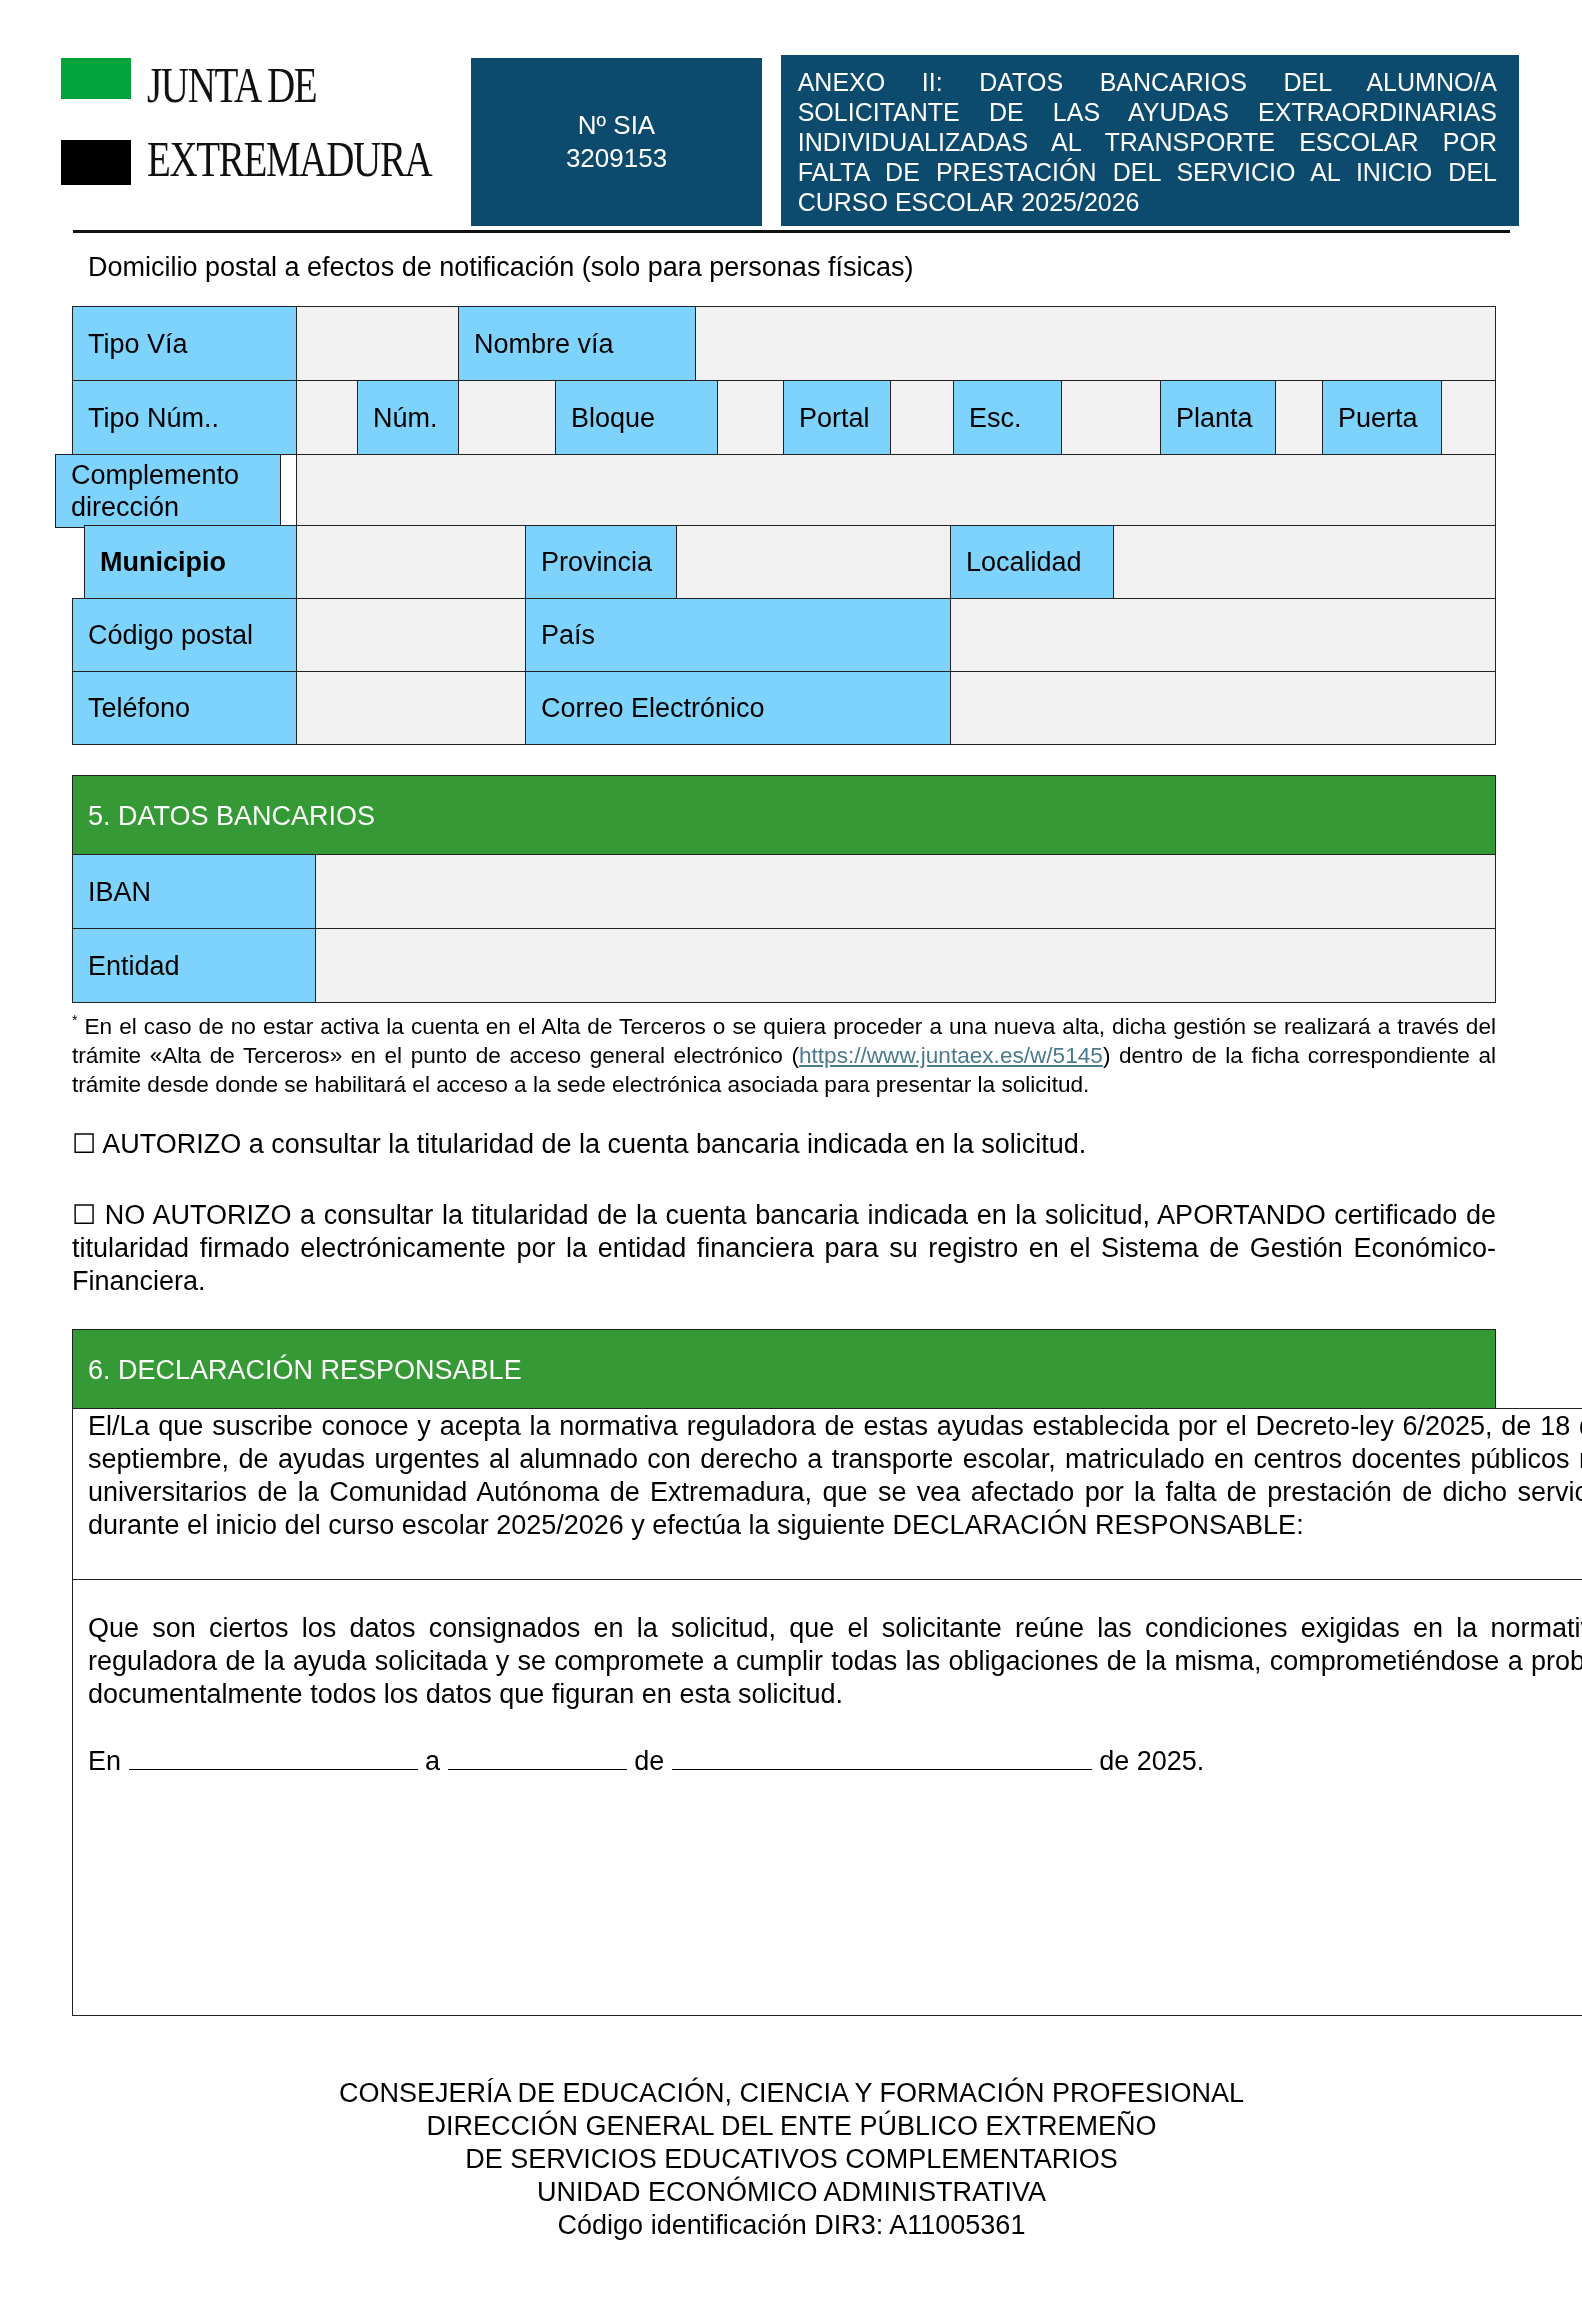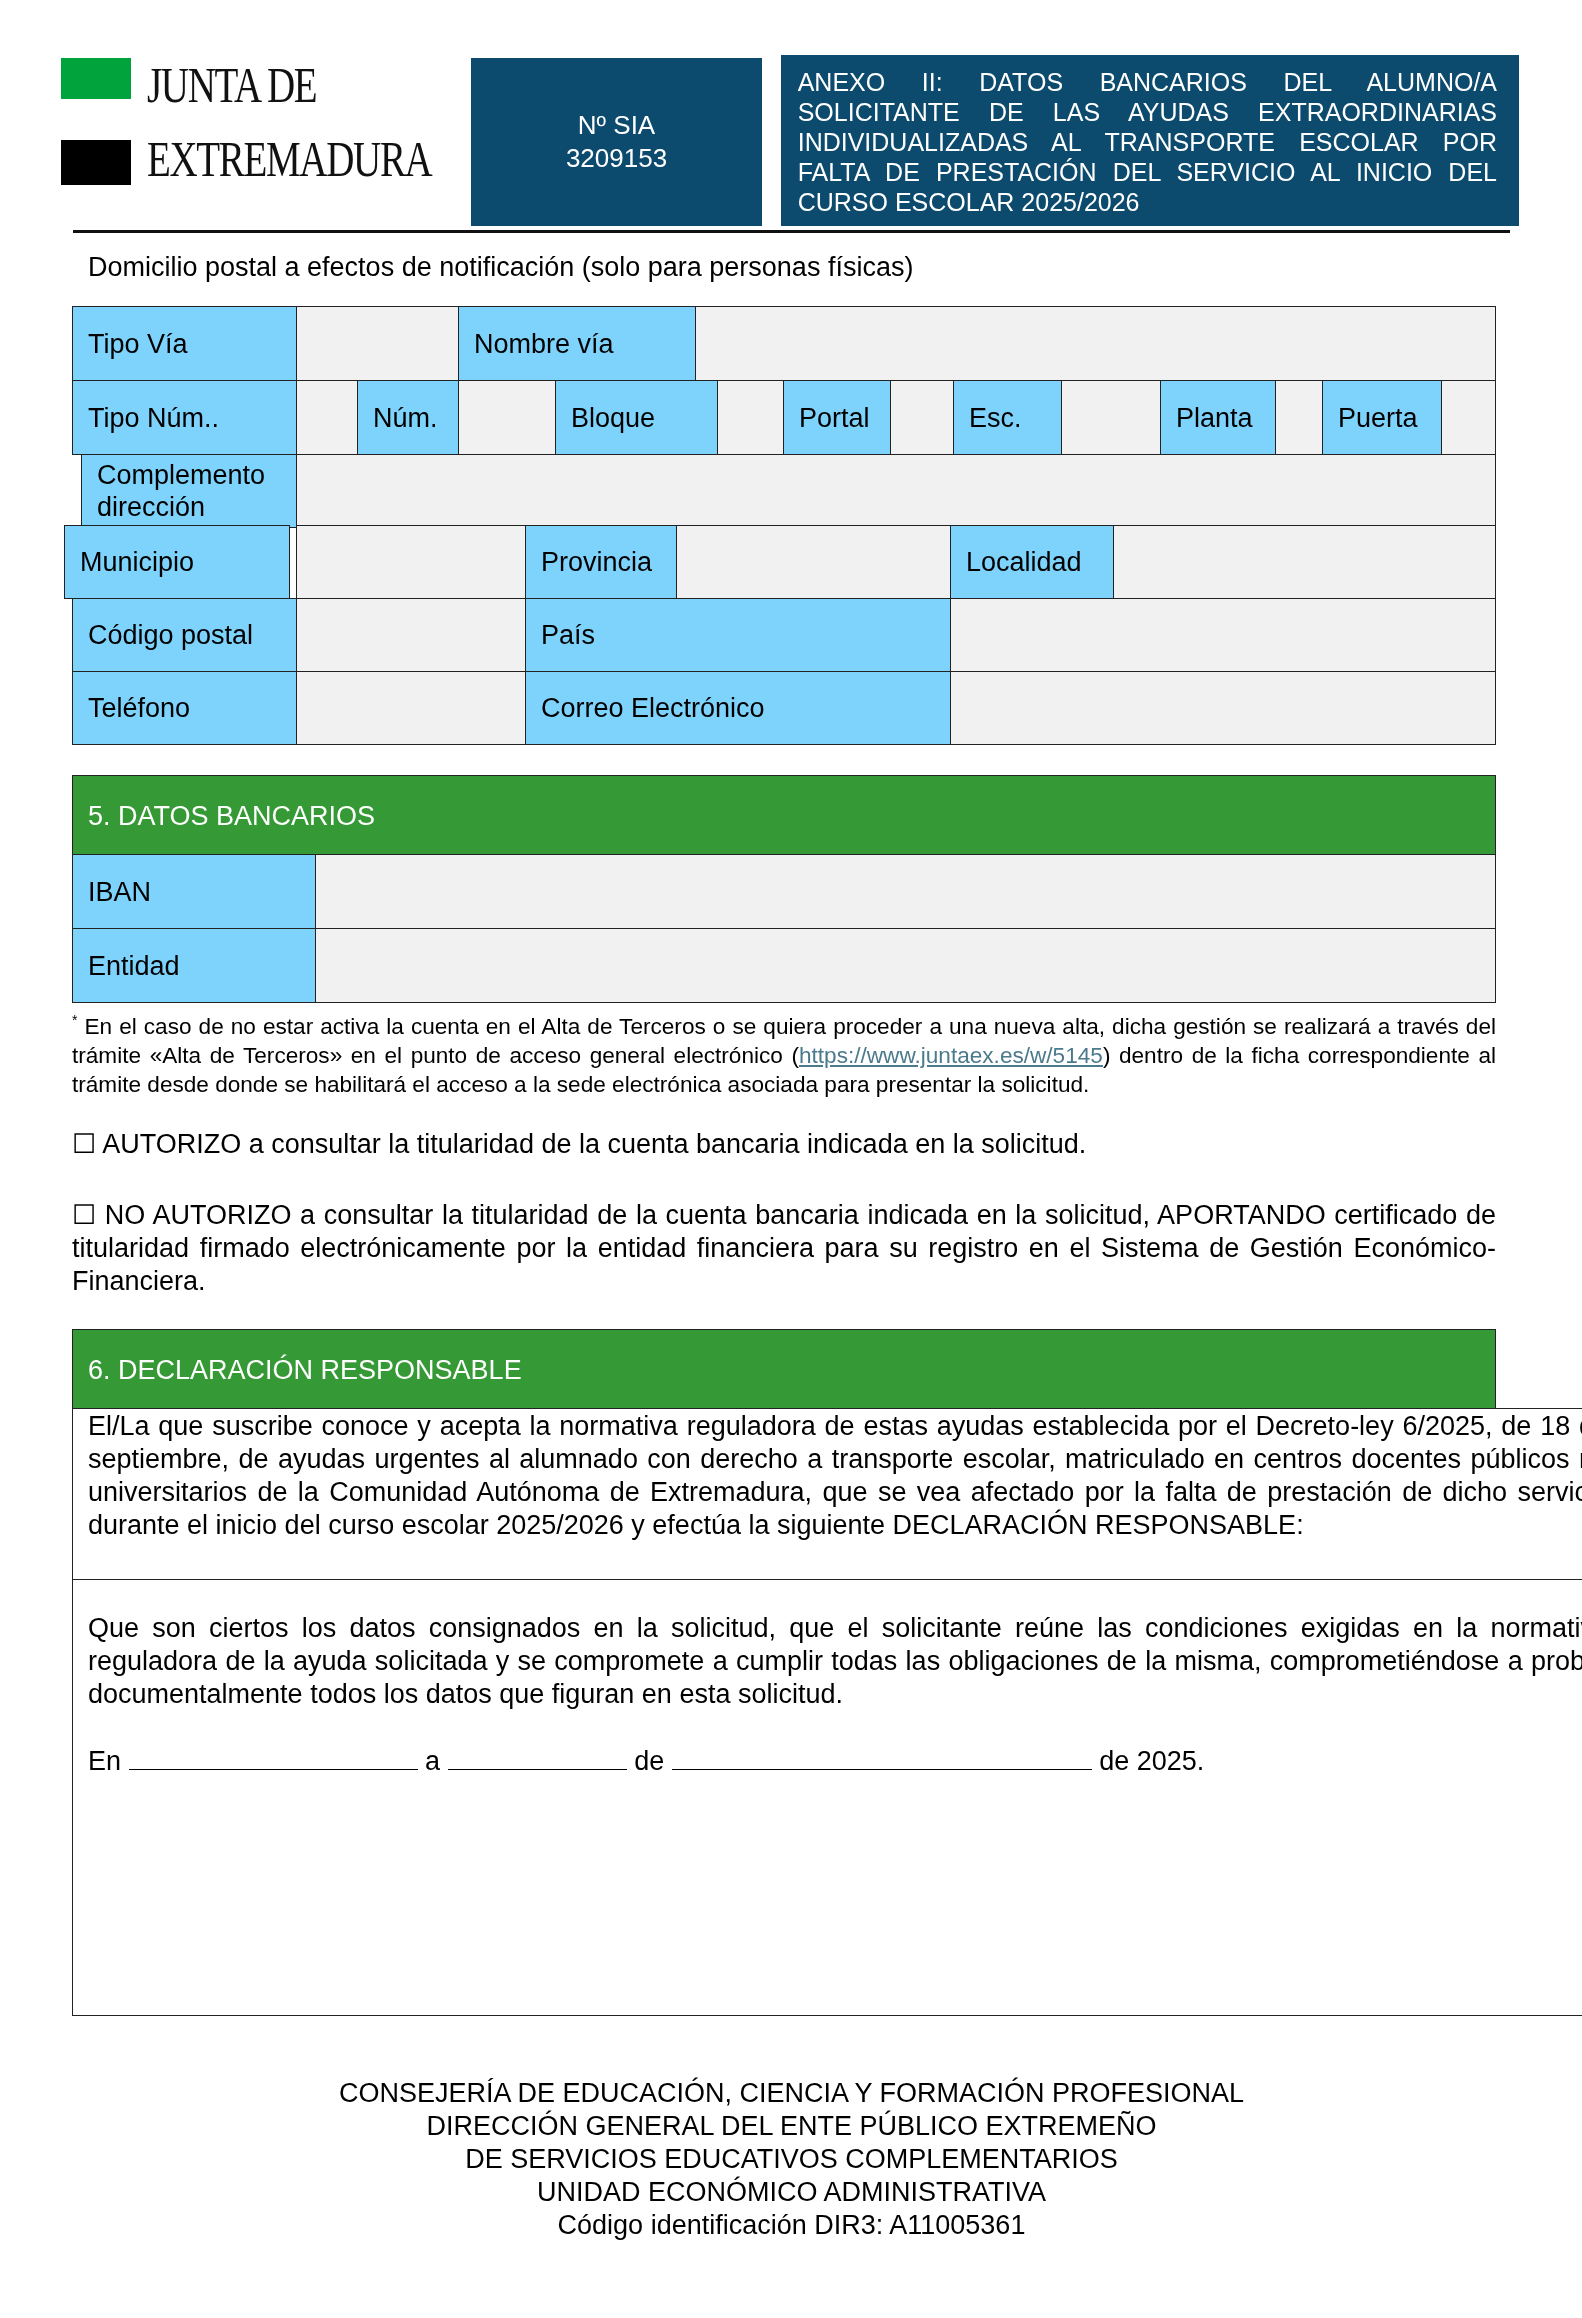--- a/index.html
+++ b/index.html
@@ -103,28 +103,28 @@
 <div class="cell g" style="left:1275px; top:380px; width:48px; height:75px;">
     <span class="t"></span>
   </div>
 <div class="cell w" style="left:1322px; top:380px; width:120px; height:75px;">
     <span class="t">Puerta</span>
   </div>
 <div class="cell g" style="left:1441px; top:380px; width:55px; height:75px;">
     <span class="t"></span>
   </div>
 
-<div class="cell w" style="left:81px; top:454px; width:226px; height:74px;">
+<div class="cell w" style="left:55px; top:454px; width:226px; height:74px;">
     <span class="t" style="white-space:normal; width:200px;">Complemento dirección</span>
   </div>
 <div class="cell g" style="left:296px; top:454px; width:1200px; height:74px;">
     <span class="t"></span>
   </div>
 
-<div class="cell w" style="left:64px; top:525px; width:226px; height:74px;">
+<div class="cell w" style="left:84px; top:525px; width:226px; height:74px;font-weight:bold;">
     <span class="t">Municipio</span>
   </div>
 <div class="cell g" style="left:296px; top:525px; width:231px; height:74px;">
     <span class="t"></span>
   </div>
 <div class="cell w" style="left:525px; top:525px; width:153px; height:74px;">
     <span class="t">Provincia</span>
   </div>
 <div class="cell g" style="left:676px; top:525px; width:276px; height:74px;">
     <span class="t"></span>

